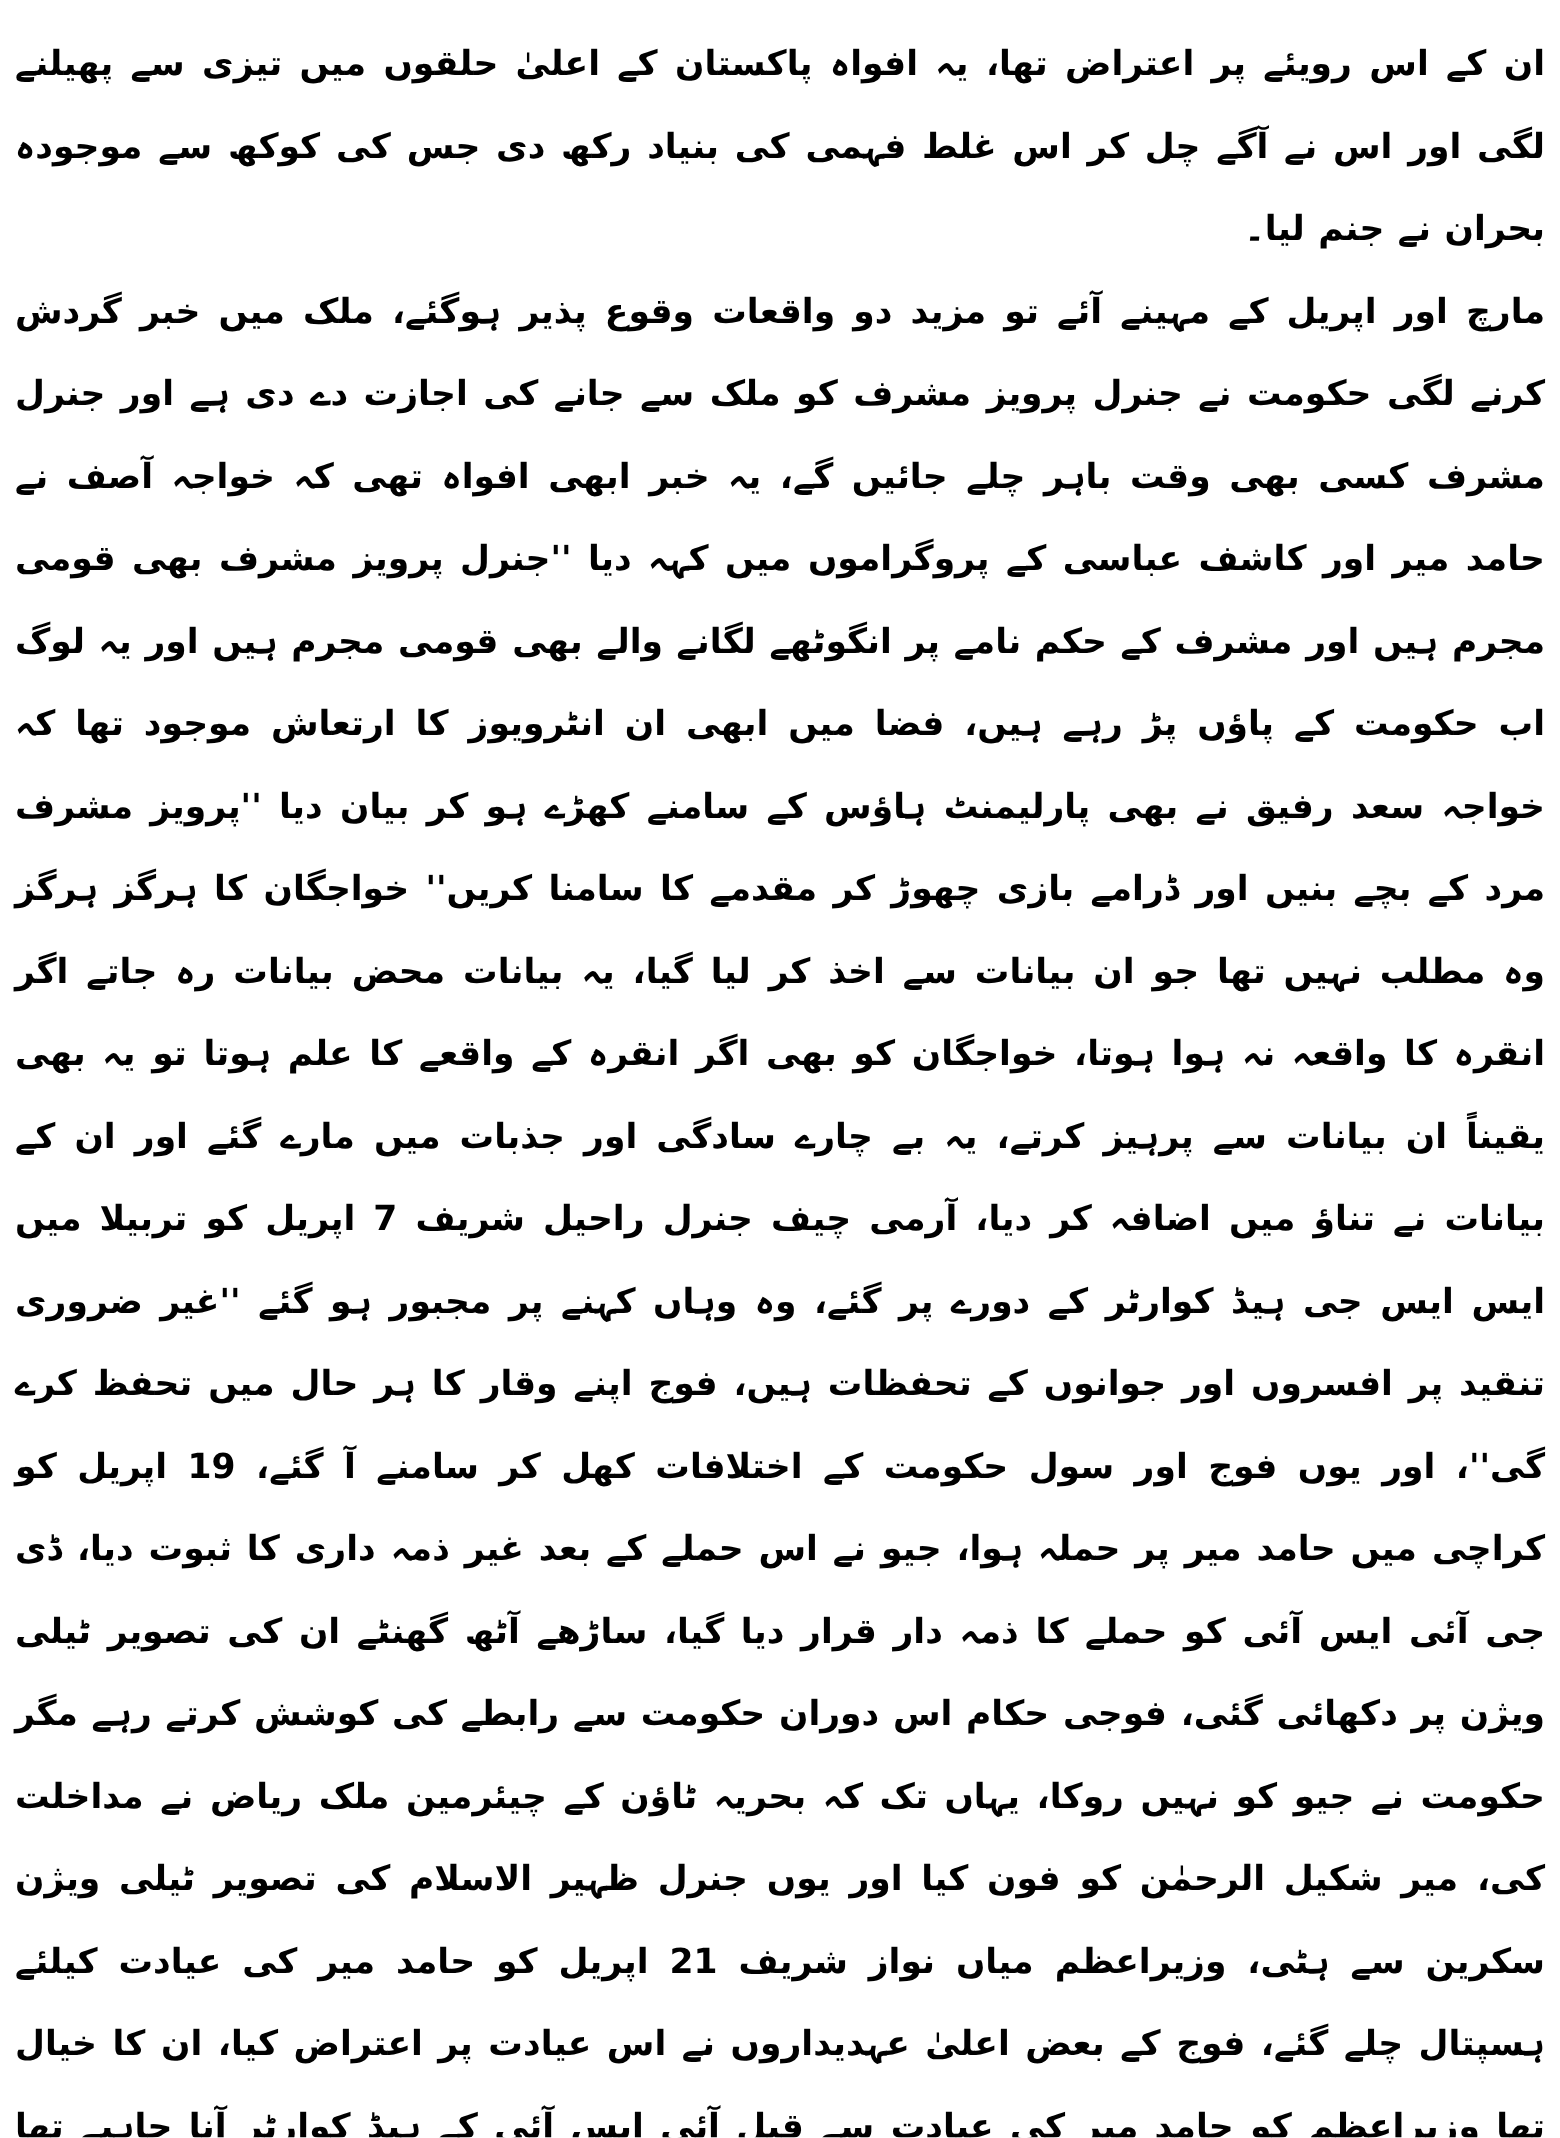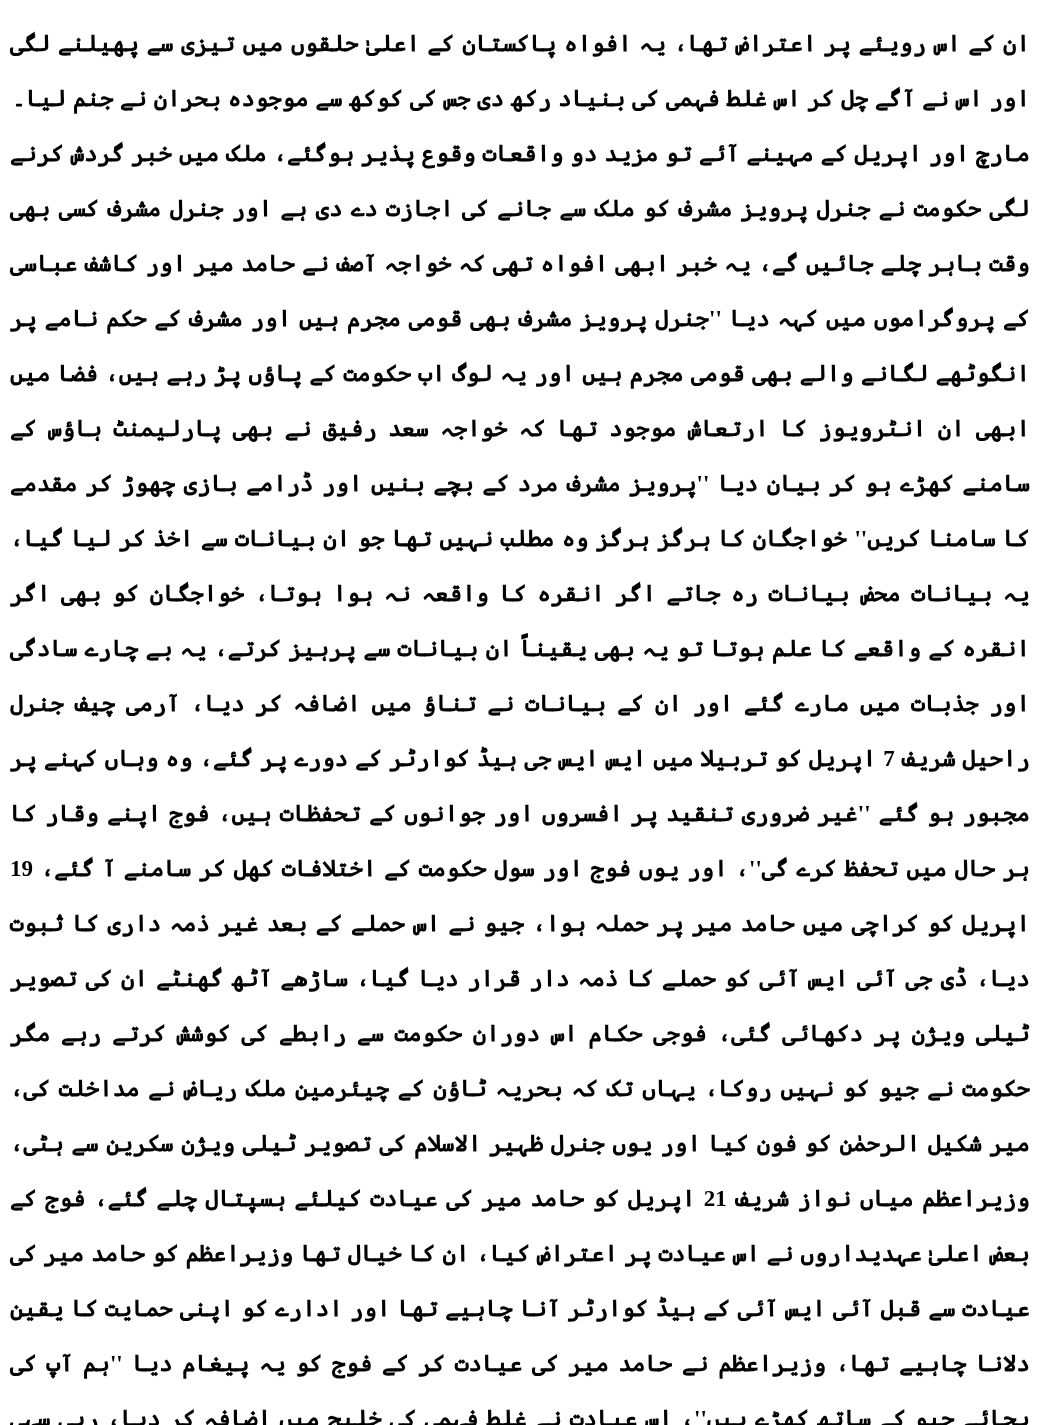--- a/index.html
+++ b/index.html
@@ -22,21 +22,20 @@
   }
   .para {
     margin: 0;
     font-size: 23px;
     font-weight: 700;
     line-height: 55px;
     text-align: justify;
     text-justify: inter-word;
     word-spacing: 1px;
     color: #000000;
-    font-family: Liberation Serif, serif;
   }
 </style>
 </head>
 <body>
 
 <main class="page">
   <p class="para">ان کے اس رویئے پر اعتراض تھا، یہ افواہ پاکستان کے اعلیٰ حلقوں میں تیزی سے پھیلنے لگی اور اس نے آگے چل کر اس غلط فہمی کی بنیاد رکھ دی جس کی کوکھ سے موجودہ بحران نے جنم لیا۔</p>
   <p class="para">مارچ اور اپریل کے مہینے آئے تو مزید دو واقعات وقوع پذیر ہوگئے، ملک میں خبر گردش کرنے لگی حکومت نے جنرل پرویز مشرف کو ملک سے جانے کی اجازت دے دی ہے اور جنرل مشرف کسی بھی وقت باہر چلے جائیں گے، یہ خبر ابھی افواہ تھی کہ خواجہ آصف نے حامد میر اور کاشف عباسی کے پروگراموں میں کہہ دیا ''جنرل پرویز مشرف بھی قومی مجرم ہیں اور مشرف کے حکم نامے پر انگوٹھے لگانے والے بھی قومی مجرم ہیں اور یہ لوگ اب حکومت کے پاؤں پڑ رہے ہیں، فضا میں ابھی ان انٹرویوز کا ارتعاش موجود تھا کہ خواجہ سعد رفیق نے بھی پارلیمنٹ ہاؤس کے سامنے کھڑے ہو کر بیان دیا ''پرویز مشرف مرد کے بچے بنیں اور ڈرامے بازی چھوڑ کر مقدمے کا سامنا کریں'' خواجگان کا ہرگز ہرگز وہ مطلب نہیں تھا جو ان بیانات سے اخذ کر لیا گیا، یہ بیانات محض بیانات رہ جاتے اگر انقرہ کا واقعہ نہ ہوا ہوتا، خواجگان کو بھی اگر انقرہ کے واقعے کا علم ہوتا تو یہ بھی یقیناً ان بیانات سے پرہیز کرتے، یہ بے چارے سادگی اور جذبات میں مارے گئے اور ان کے بیانات نے تناؤ میں اضافہ کر دیا، آرمی چیف جنرل راحیل شریف 7 اپریل کو تربیلا میں ایس ایس جی ہیڈ کوارٹر کے دورے پر گئے، وہ وہاں کہنے پر مجبور ہو گئے ''غیر ضروری تنقید پر افسروں اور جوانوں کے تحفظات ہیں، فوج اپنے وقار کا ہر حال میں تحفظ کرے گی''، اور یوں فوج اور سول حکومت کے اختلافات کھل کر سامنے آ گئے، 19 اپریل کو کراچی میں حامد میر پر حملہ ہوا، جیو نے اس حملے کے بعد غیر ذمہ داری کا ثبوت دیا، ڈی جی آئی ایس آئی کو حملے کا ذمہ دار قرار دیا گیا، ساڑھے آٹھ گھنٹے ان کی تصویر ٹیلی ویژن پر دکھائی گئی، فوجی حکام اس دوران حکومت سے رابطے کی کوشش کرتے رہے مگر حکومت نے جیو کو نہیں روکا، یہاں تک کہ بحریہ ٹاؤن کے چیئرمین ملک ریاض نے مداخلت کی، میر شکیل الرحمٰن کو فون کیا اور یوں جنرل ظہیر الاسلام کی تصویر ٹیلی ویژن سکرین سے ہٹی، وزیراعظم میاں نواز شریف 21 اپریل کو حامد میر کی عیادت کیلئے ہسپتال چلے گئے، فوج کے بعض اعلیٰ عہدیداروں نے اس عیادت پر اعتراض کیا، ان کا خیال تھا وزیراعظم کو حامد میر کی عیادت سے قبل آئی ایس آئی کے ہیڈ کوارٹر آنا چاہیے تھا اور ادارے کو اپنی حمایت کا یقین دلانا چاہیے تھا، وزیراعظم نے حامد میر کی عیادت کر کے فوج کو یہ پیغام دیا ''ہم آپ کی بجائے جیو کے ساتھ کھڑے ہیں''، اس عیادت نے غلط فہمی کی خلیج میں اضافہ کر دیا، رہی سہی کسر پرویز رشید کے اس بیان نے پوری کر دی جس میں انہوں نے فرمایا ''ہم دلیل کے ساتھ ہیں، غلیل کے ساتھ نہیں''، فوج میں آج بھی ایسے لوگ موجود ہیں جو 19 اپریل کے واقعے کو حکومت اور جیو کی ملی بھگت قرار دیتے ہیں، ان تمام واقعات کے بعد وزیراعظم اور آرمی چیف کے درمیان رابطے تقریباً منقطع ہو گئے اور یہ افواہ پھیل گئی، میاں صاحب کسی بھی وقت جنرل راحیل شریف سے استعفیٰ مانگ لیں گے، مجھے ایک ریٹائر جنرل نے بتایا ''فوج کو یقین تھا جنرل راحیل شریف وزیراعظم کے دفتر جائیں گے اور ان سے استعفیٰ مانگ لیا جائے گا، فوج نے جنرل شریف کو انکار کا مینڈیٹ تک دے دیا تھا''۔</p>
 
 </main>

